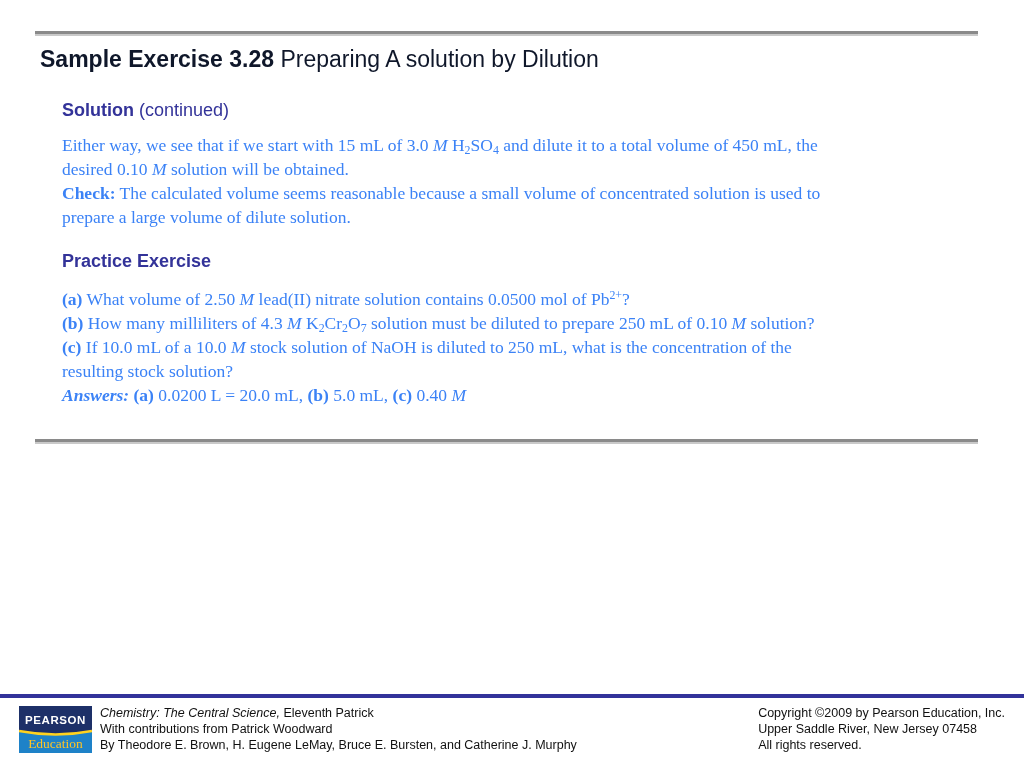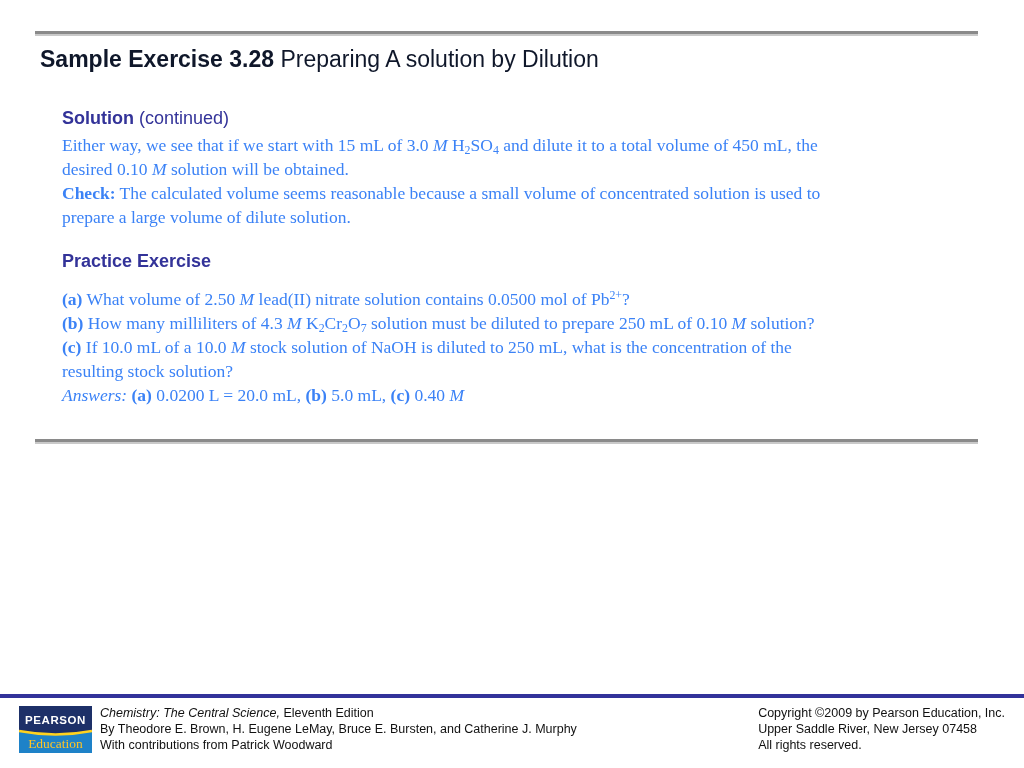--- a/index.html
+++ b/index.html
@@ -22,33 +22,33 @@
     position:absolute;left:40px;top:46px;font-size:23px;color:#0f172a;
     white-space:nowrap;font-weight:normal;margin:0;
   }
   .slide-title .t-bold{font-weight:bold;}
   
   .sec-head{
     position:absolute;left:62px;font-size:18px;color:#333399;margin:0;
     white-space:nowrap;font-weight:bold;
   }
   .sec-head .note{font-weight:normal;}
-  #solution-head{top:100px;margin-top:8px;}
+  #solution-head{top:100px;}
   #practice-head{top:251px;}
   
   .body-block{
     position:absolute;left:62px;color:#3b82f6;
     font-family:"Liberation Serif",serif;font-size:17.5px;
   }
   #solution-body{top:133px;}
   #practice-body{top:287px;}
   .tline{white-space:nowrap;height:24px;line-height:24px;}
   .tline .b{font-weight:bold;}
   .tline .i{font-style:italic;}
-  .tline .bi{font-weight:normal;font-style:italic;margin-top:8px;}
+  .tline .bi{font-weight:bold;font-style:italic;margin-top:8px;}
   .tline sub{font-size:68%;vertical-align:baseline;position:relative;top:0.28em;}
   .tline sup{font-size:68%;vertical-align:baseline;position:relative;top:-0.5em;}
   
   #pearson-logo{position:absolute;left:19px;top:706px;}
   .footer-text{
     position:absolute;top:705px;font-size:12.5px;line-height:16px;color:#111111;
   }
   #footer-left{left:100px;text-align:left;}
   #footer-right{right:19px;text-align:left;}
   #footer-left .i{font-style:italic;}
@@ -85,22 +85,22 @@
 
 <svg id="pearson-logo" width="73" height="47" viewBox="0 0 73 47">
   <rect x="0" y="0" width="73" height="47" fill="#1d3068"></rect>
   <path d="M0,25 Q36.5,32 73,25 L73,47 L0,47 Z" fill="#1e82c8"></path>
   <path d="M0,25 Q36.5,32 73,25" fill="none" stroke="#ffd21e" stroke-width="2.4"></path>
   <text x="36.5" y="17.5" text-anchor="middle" fill="#ffffff" font-family="Liberation Sans, sans-serif" font-size="11.5" font-weight="bold" letter-spacing="0.6">PEARSON</text>
   <text x="36.5" y="42" text-anchor="middle" fill="#ffc425" font-family="Liberation Serif, serif" font-size="13.5">Education</text>
 </svg>
 
 <div class="footer-text" id="footer-left">
-  <div><span class="i">Chemistry: The Central Science,</span><span> Eleventh Edition</span></div>
+  <div><span class="i">Chemistry: The Central Science,</span><span> Eleventh Patrick</span></div>
+  <div><span>With contributions from Patrick Woodward</span></div>
   <div><span>By Theodore E. Brown, H. Eugene LeMay, Bruce E. Bursten, and Catherine J. Murphy</span></div>
-  <div><span>With contributions from Patrick Woodward</span></div>
 </div>
 
 <div class="footer-text" id="footer-right">
   <div>Copyright ©2009 by Pearson Education, Inc.</div>
   <div>Upper Saddle River, New Jersey 07458</div>
   <div>All rights reserved.</div>
 </div>
 
 </body></html>

